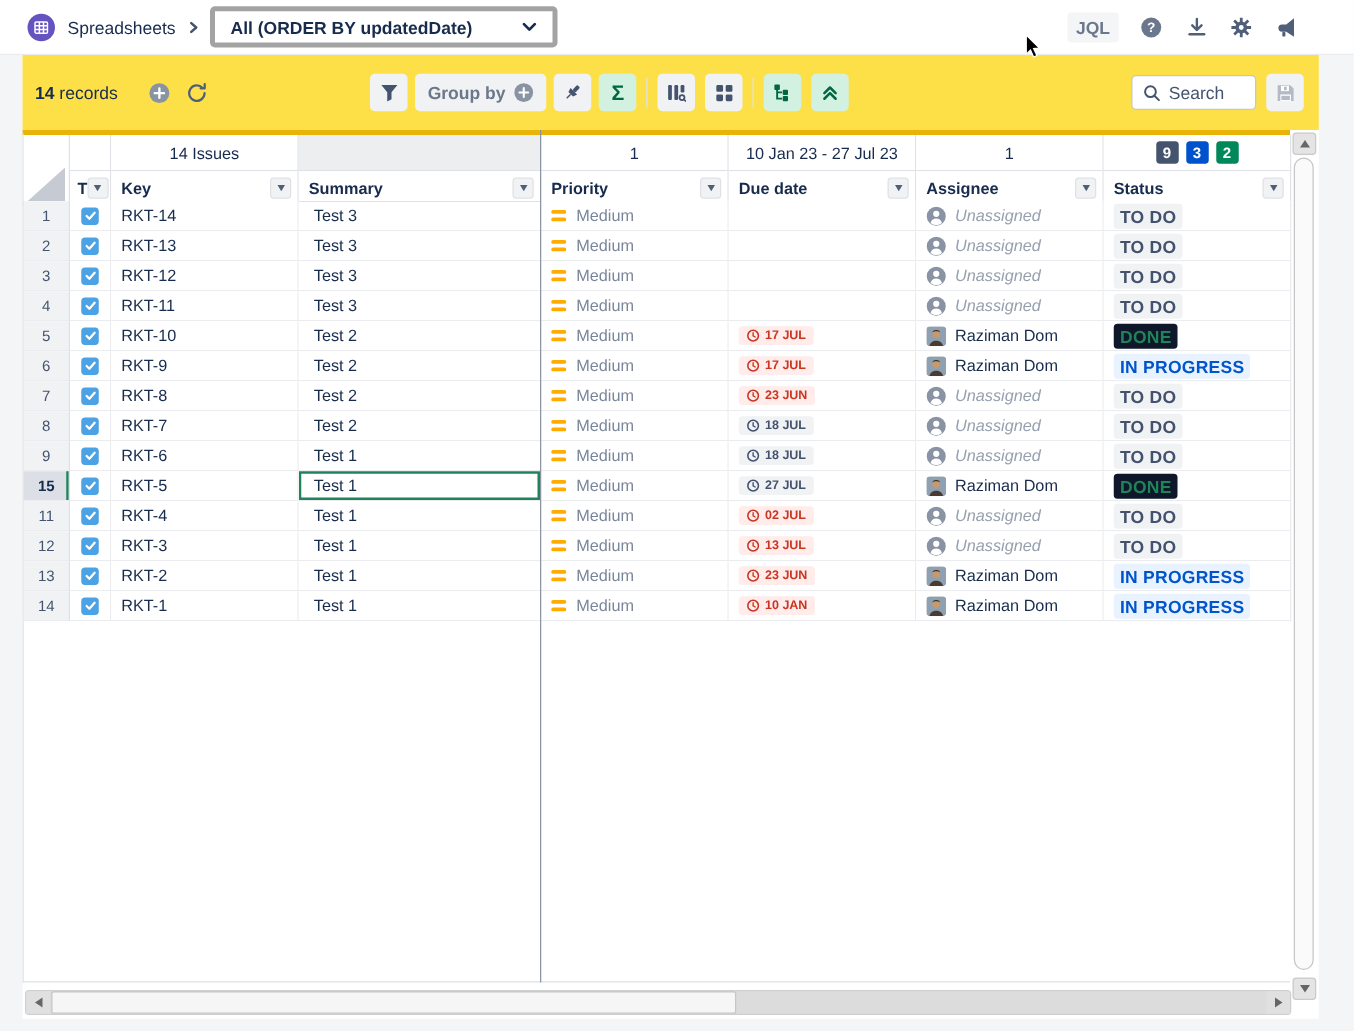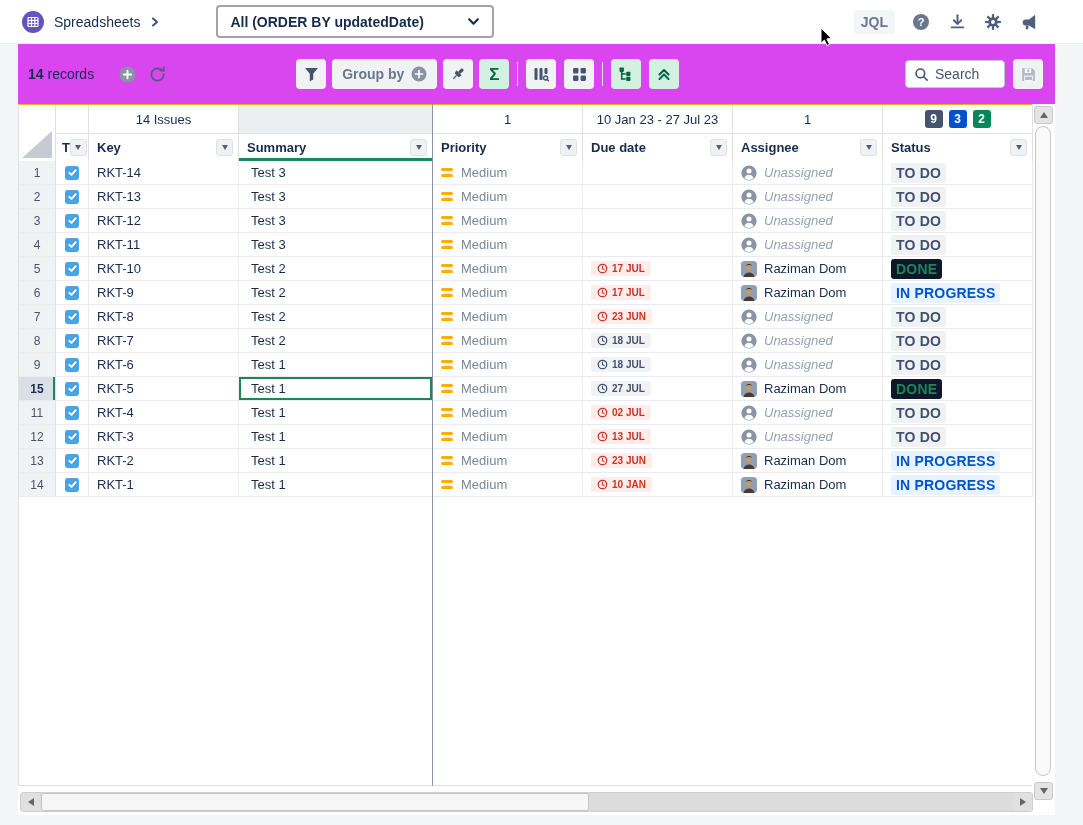--- a/index.html
+++ b/index.html
@@ -17,31 +17,31 @@
     background:#fff; border-bottom:1px solid #ebecf0;
     display:flex; align-items:center; padding:0 44px 0 22px;
   }
   .logo {
     width:22px; height:22px; border-radius:50%; background:#6554c0;
     display:inline-flex; align-items:center; justify-content:center; flex:0 0 auto;
   }
   .crumb { font-size:14px; font-weight:500; margin-left:10px; cursor:default; }
   .crumb-chev { margin:0 8px 0 10px; display:flex; }
   .view-select {
-    width:278px; height:33px; border:2px solid #a3a3a3; border-radius:4px;
-    display:flex; align-items:center; padding:0 12px; background:#fff; cursor:pointer;margin-left:48px;
+    width:278px; height:33px; border:4px solid #a3a3a3; border-radius:4px;
+    display:flex; align-items:center; padding:0 12px; background:#fff; cursor:pointer;
   }
   .view-select span { font-size:14px; font-weight:700; flex:1; }
   .topbar-right { margin-left:auto; display:flex; align-items:center; gap:16px; }
   .jql { font-size:14px; font-weight:700; color:#6b778c; background:#f4f5f7; padding:4px 7px; border-radius:3px; cursor:pointer; }
   .tb-icon { display:flex; align-items:center; justify-content:center; width:20px; height:20px; cursor:pointer; }
   
   .card { position:absolute; left:18px; top:44px; width:1037px; height:771px; background:#fff; }
   
-  .toolbar { position:absolute; left:0; top:0; width:1037px; height:60px; display:flex; align-items:center; padding:0 12px 0 10px; background:#d946ef;justify-content:center; }
+  .toolbar { position:absolute; left:0; top:0; width:1037px; height:60px; display:flex; align-items:center; padding:0 12px 0 10px; background:#fde047;justify-content:center; }
   .records { font-size:14px; color:#172b4d; margin-right:18px; white-space:nowrap; }
   .records b { font-weight:700; }
   .icon-btn {
     width:30px; height:30px; border-radius:4px; display:flex; align-items:center; justify-content:center;
     cursor:pointer; color:#505f79; background:transparent; border:none; flex:0 0 auto;
   }
   .icon-btn.gray { background:#f1f2f4; }
   .icon-btn.green { background:#d3f1e0; color:#006644; }
   .groupby {
     height:30px; border-radius:4px; background:#f1f2f4; color:#6b778c; font-weight:700; font-size:14px;
@@ -55,21 +55,21 @@
     display:flex; align-items:center; padding:10px 8px; gap:6px; background:#fff;
   }
   .search-box input { border:none; outline:none; width:60px; font-size:14px; color:#172b4d; font-family:inherit; background:transparent; }
   .search-box input::placeholder { color:#44546f; }
   .save-btn { margin-left:8px; background:#f1f2f4; color:#b3bac5; }
   
   :root { --cols: 37px 33px 150px 194px 150px 150px 150px 150px; }
   .gridhead {
     position:absolute; left:0; top:60px; width:1014px;
     display:grid; grid-template-columns: var(--cols); grid-template-rows: 29px 28px;
-    border-top:1px solid #eab308; border-left:1px solid #dfe1e6;
+    border-top:4px solid #eab308; border-left:1px solid #dfe1e6;
   }
   .hc { border-right:1px solid #dfe1e6; border-bottom:1px solid #dfe1e6; background:#fff;
         display:flex; align-items:center; font-size:13px; }
   .hc.corner { grid-row:1 / span 2; position:relative; background:#fff; }
   .corner-tri { position:absolute; left:3px; bottom:3px; width:30px; height:27px;
         background:#c6cbd3; clip-path:polygon(0 100%, 100% 100%, 100% 0); }
   .hc.gsum { justify-content:center; color:#172b4d; }
   .hc.gsum.selcol { background:#eceef0; }
   .hc.colhead { font-weight:700; color:#172b4d; padding:0 5px 0 8px; justify-content:space-between; }
   .hc.colhead.t { padding:0 3px 0 6px; }

